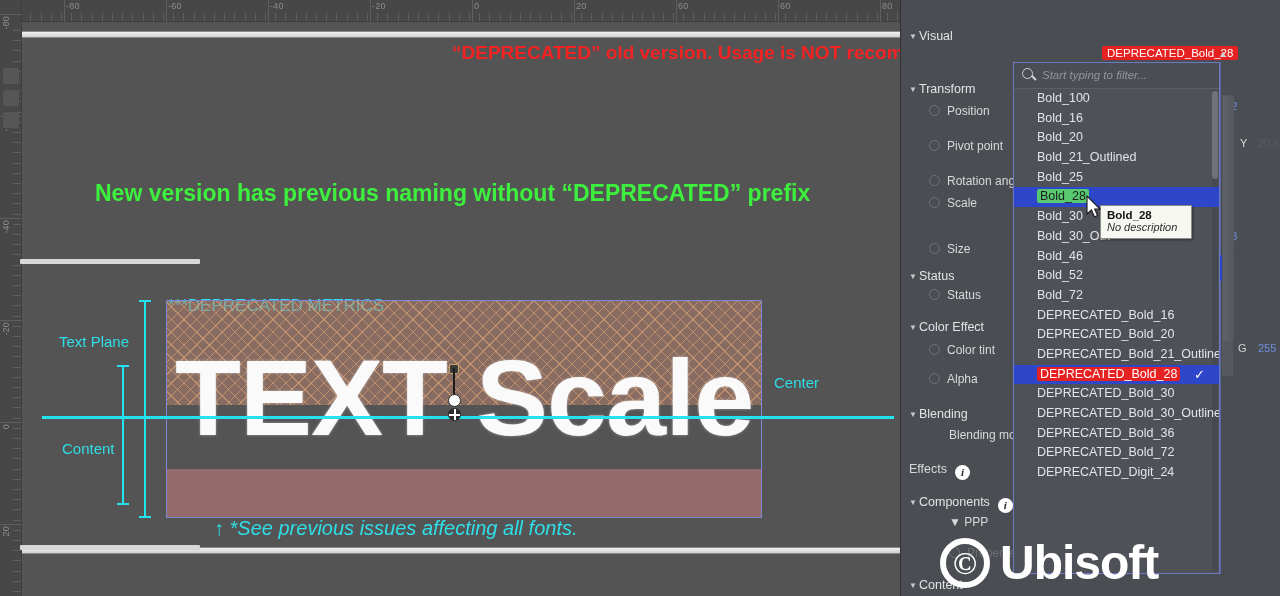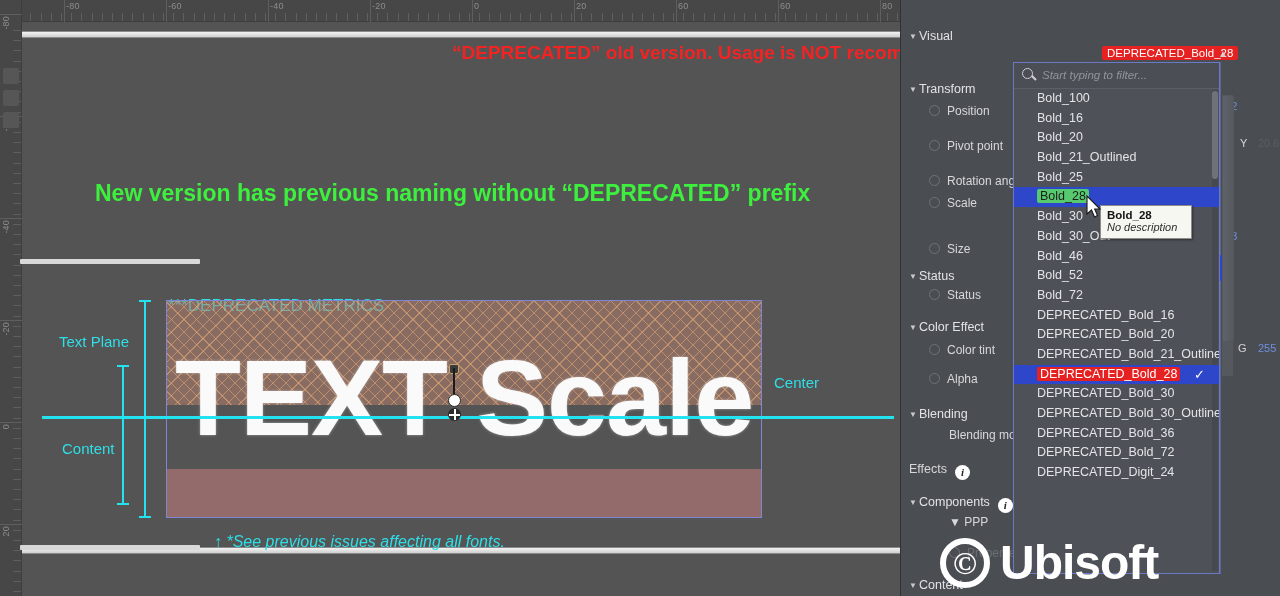--- a/index.html
+++ b/index.html
@@ -317,21 +317,21 @@
       <div class="cyantext" style="left:37px; top:311px;">Text Plane</div>
 
       <div class="cyanline" style="left:100px; top:343px; width:2px; height:140px;"></div>
       <div class="cyanline" style="left:95px; top:343px; width:12px; height:2px;"></div>
       <div class="cyanline" style="left:95px; top:481px; width:12px; height:2px;"></div>
       <div class="cyantext" style="left:40px; top:418px;">Content</div>
 
       <div class="cyanline" style="left:20px; top:394px; width:852px; height:3px;"></div>
       <div class="cyantext" style="left:752px; top:352px;">Center</div>
 
-      <div class="cyantext italic" style="left:192px; top:511px; font-size:16px;">↑ *See previous issues affecting all fonts.</div>
+      <div class="cyantext italic" style="left:192px; top:495px; font-size:20px;">↑ *See previous issues affecting all fonts.</div>
     </div>
 
     <div id="pivot">
       <div class="topknob"></div>
       <div class="stem"></div>
       <div class="dot"></div>
       <div class="move"></div>
     </div>
 
     <div class="ruler-h" id="ruler-h">

